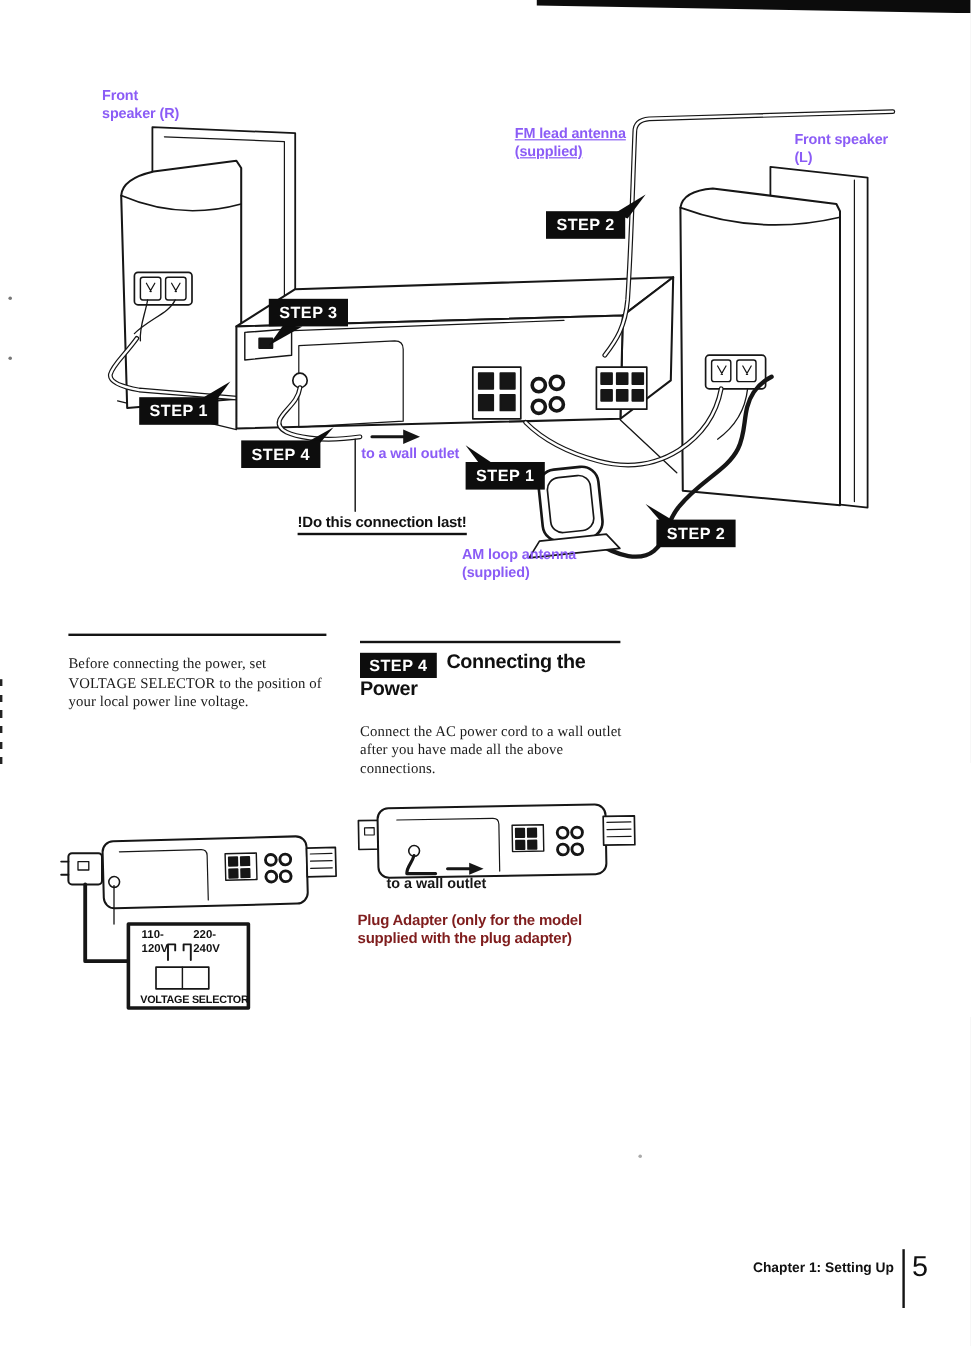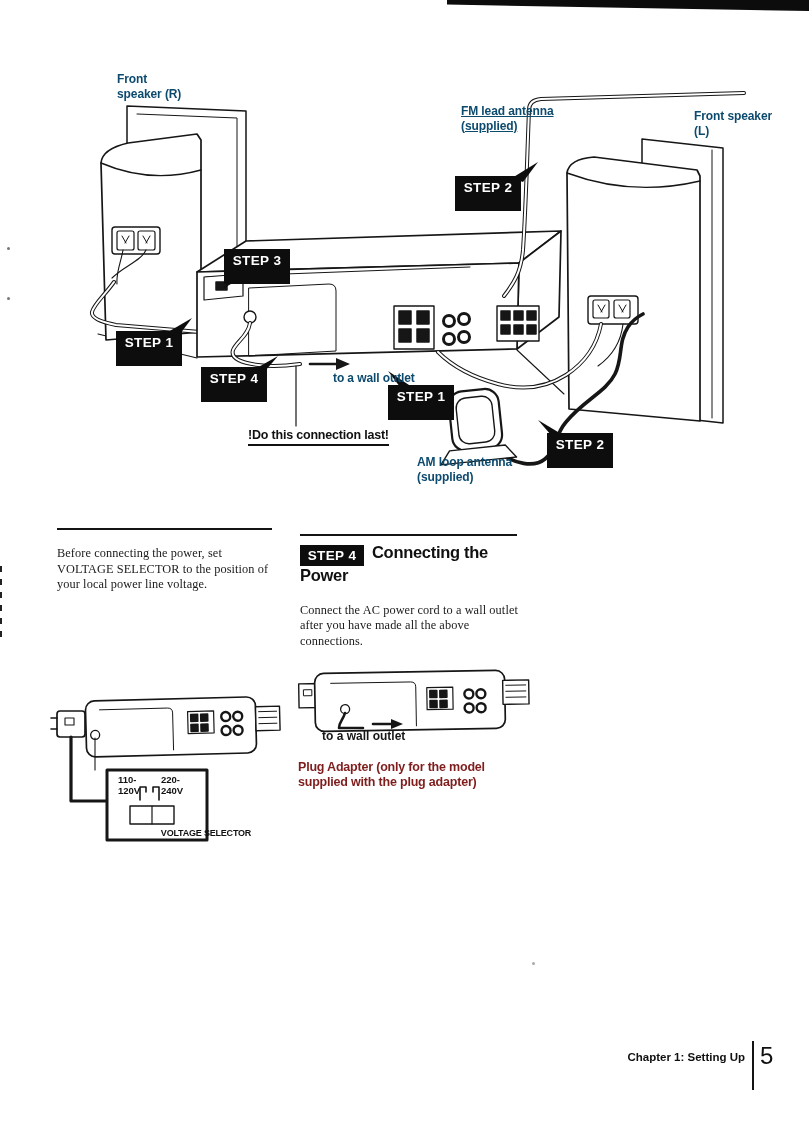--- a/index.html
+++ b/index.html
@@ -10,38 +10,38 @@
   }
   
   .top-bar{position:absolute;left:447px;top:0;width:362px;height:11px;background:#0c0c0c;
     clip-path:polygon(0 0,100% 0,100% 100%,0 42%);}
   .edge-dashes{position:absolute;left:0;top:566px;width:2px;height:78px;
     background:repeating-linear-gradient(#222 0 6px,transparent 6px 13px);}
   .speck{position:absolute;width:3px;height:3px;background:#777;border-radius:50%;}
   
   .diagram-svg{position:absolute;left:0;top:0;}
   .dlabel{position:absolute;font:700 12px/14.5px "Liberation Sans",sans-serif;
-    color:#0c4a6e;white-space:pre-line;letter-spacing:-.1px;margin-left:32px;}
-  .badge{position:absolute;width:66px;height:35px;background:#0d0d0d;color:#fff;
+    color:#8b5cf6;white-space:pre-line;letter-spacing:-.1px;}
+  .badge{position:absolute;width:66px;height:23px;background:#0d0d0d;color:#fff;
     font:700 13.5px/23px "Liberation Sans",sans-serif;text-align:center;letter-spacing:.4px;}
   .do-last{position:absolute;font:700 12.5px/14px "Liberation Sans",sans-serif;color:#111;
     border-bottom:2px solid #111;padding-bottom:2px;letter-spacing:-.2px;}
   
   .col{position:absolute;}
   .col-rule{height:0;border-top:2.5px solid #141414;margin-bottom:7px;}
   .sec-heading{font:700 16.5px/19.5px "Liberation Sans",sans-serif;letter-spacing:-.3px;color:#101010;}
   .sec-heading .inline-badge{display:inline-block;width:64px;height:21px;background:#0d0d0d;
     color:#fff;font:700 13.5px/21px "Liberation Sans",sans-serif;text-align:center;
     letter-spacing:.4px;margin-right:8px;vertical-align:-2px;}
   .body-text{font:400 12.3px/15.6px "Liberation Serif",serif;color:#1a1a1a;letter-spacing:.1px;}
   .sub-heading{font:700 12.5px/15px "Liberation Sans",sans-serif;color:#7f1d1d;letter-spacing:-.2px;}
   .caption{position:absolute;font:700 12px/14px "Liberation Sans",sans-serif;color:#161616;}
   .vs-text{position:absolute;font:700 9.5px/11px "Liberation Sans",sans-serif;color:#111;white-space:pre-line;}
   .vs-label{position:absolute;font:700 9px/10px "Liberation Sans",sans-serif;color:#111;
-    width:110px;text-align:center;letter-spacing:-.2px;padding-left:44px;}
+    width:110px;text-align:center;letter-spacing:-.2px;}
   
   .footer-chapter{position:absolute;top:1051px;right:64px;
     font:700 11.5px/13px "Liberation Sans",sans-serif;color:#101010;}
   .footer-bar{position:absolute;left:752px;top:1041px;width:2px;height:49px;background:#141414;}
   .footer-page{position:absolute;left:760px;top:1042px;
     font:400 24px/28px "Liberation Sans",sans-serif;color:#101010;}
   svg *{vector-effect:non-scaling-stroke;}
 </style>
 </head>
 <body>

